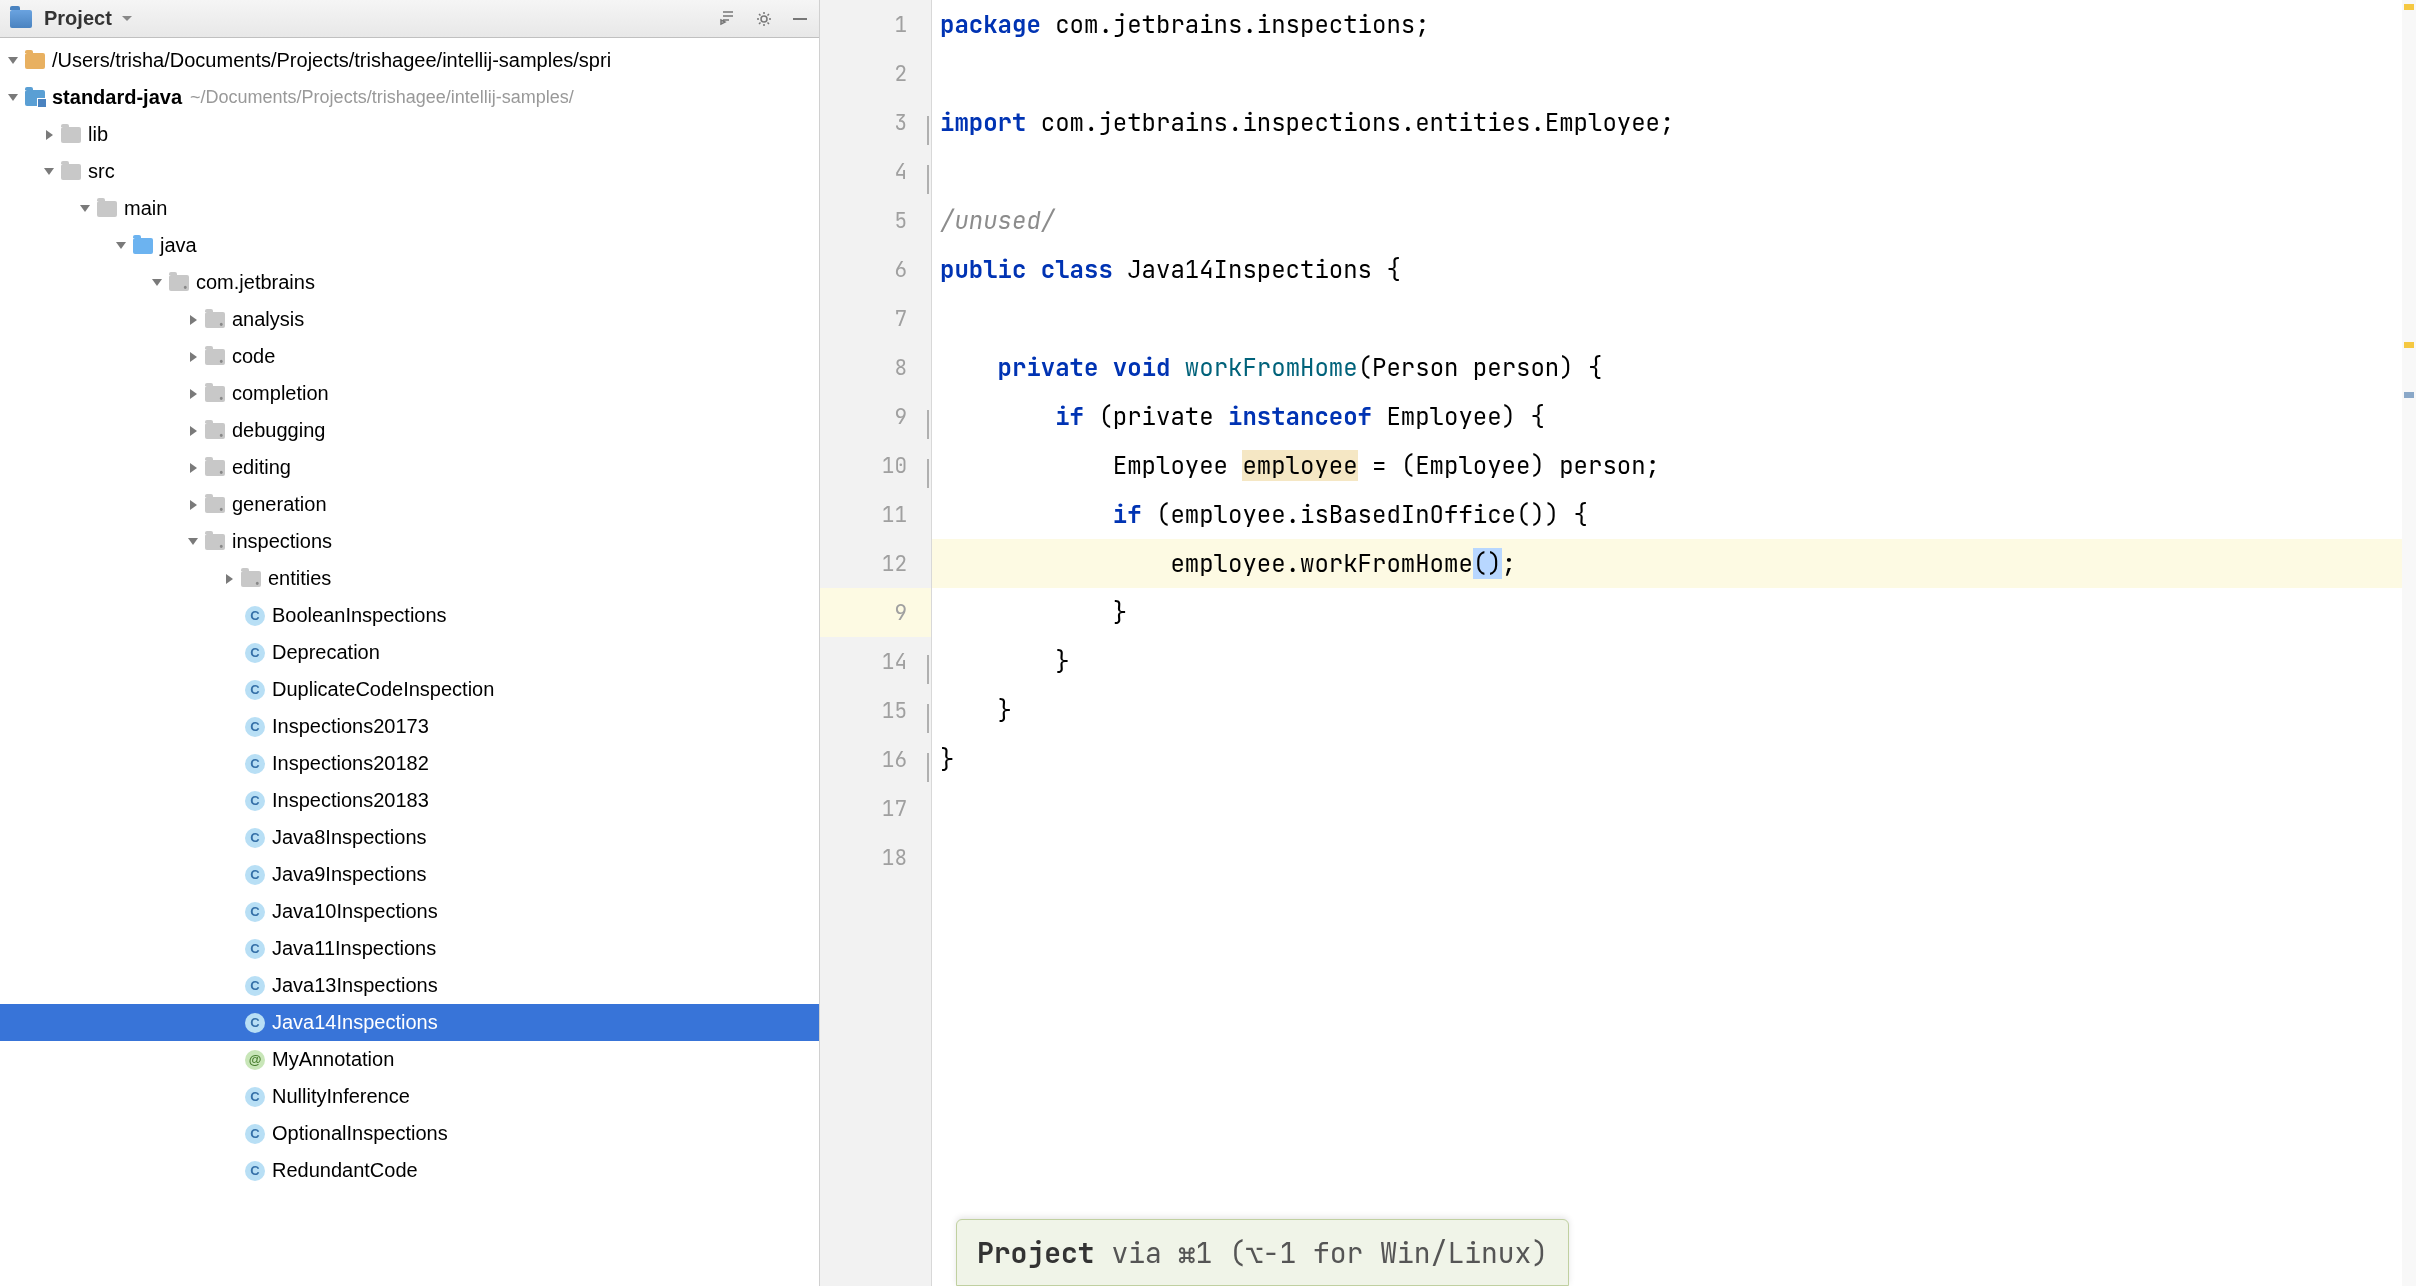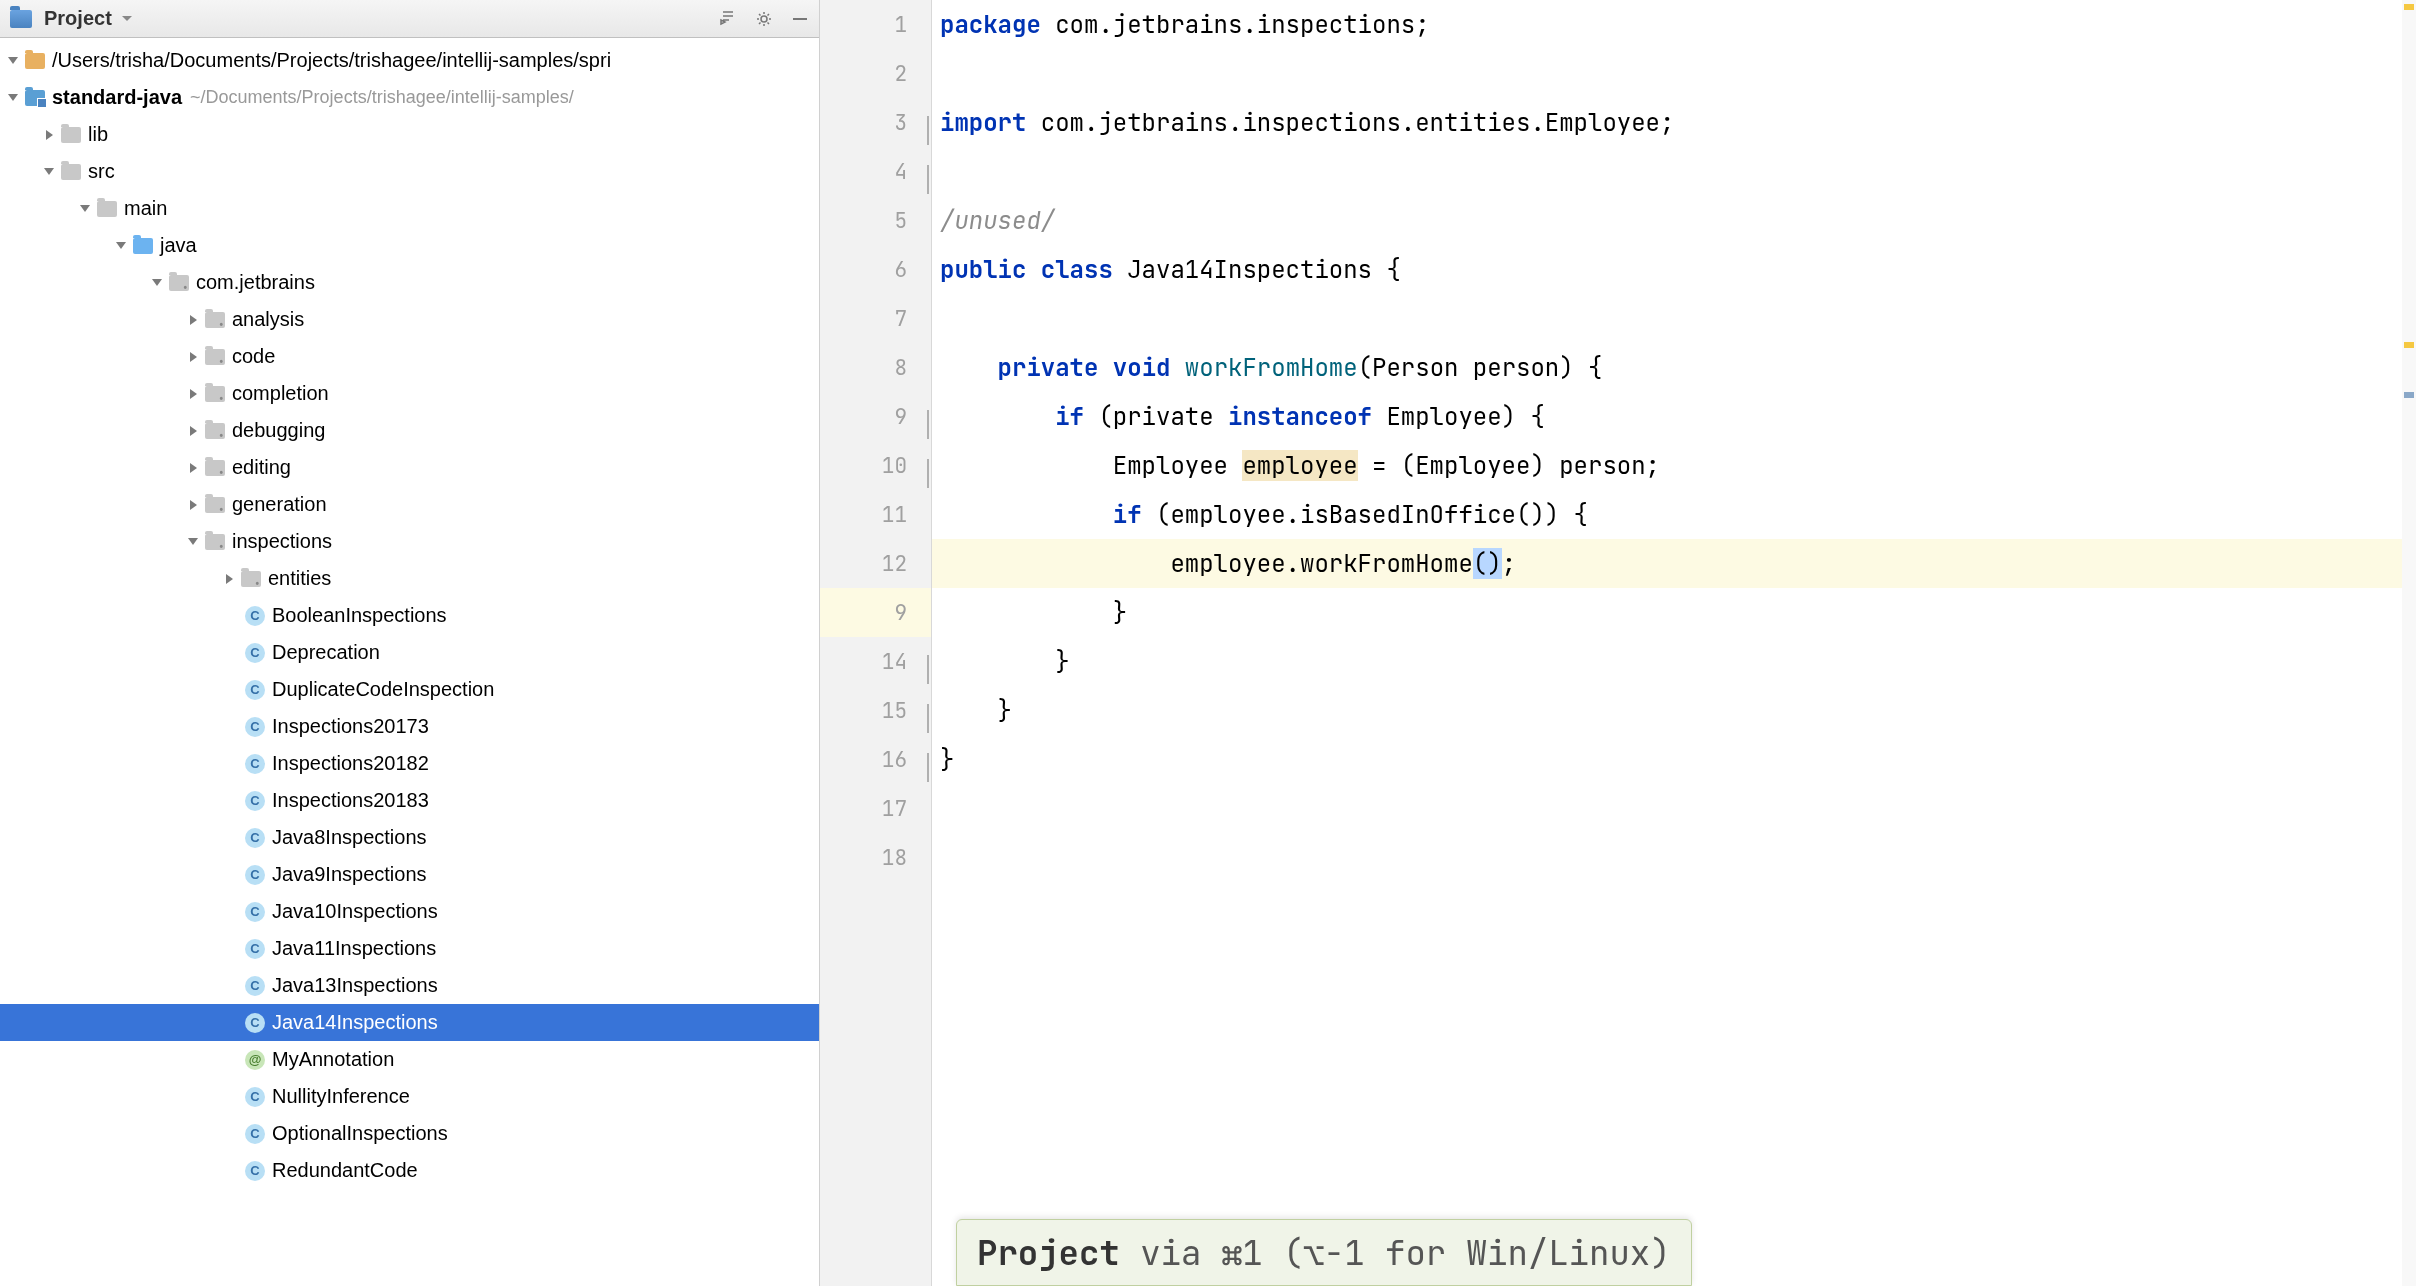--- a/index.html
+++ b/index.html
@@ -388,21 +388,21 @@
 }
 
 .hint-popup {
   position: absolute;
   bottom: 0;
   left: 24px;
   background: #f0f4e8;
   border: 1px solid #c0d0a0;
   border-radius: 6px 6px 0 0;
   padding: 8px 20px;
-  font-size: 34px;
+  font-size: 28px;
   font-weight: 600;
   color: #333;
   box-shadow: 0 -2px 6px rgba(0,0,0,0.1);
 }
 .hint-popup .rest {
   font-weight: 400;
   color: #555;
 }
 </style>
 </head>

